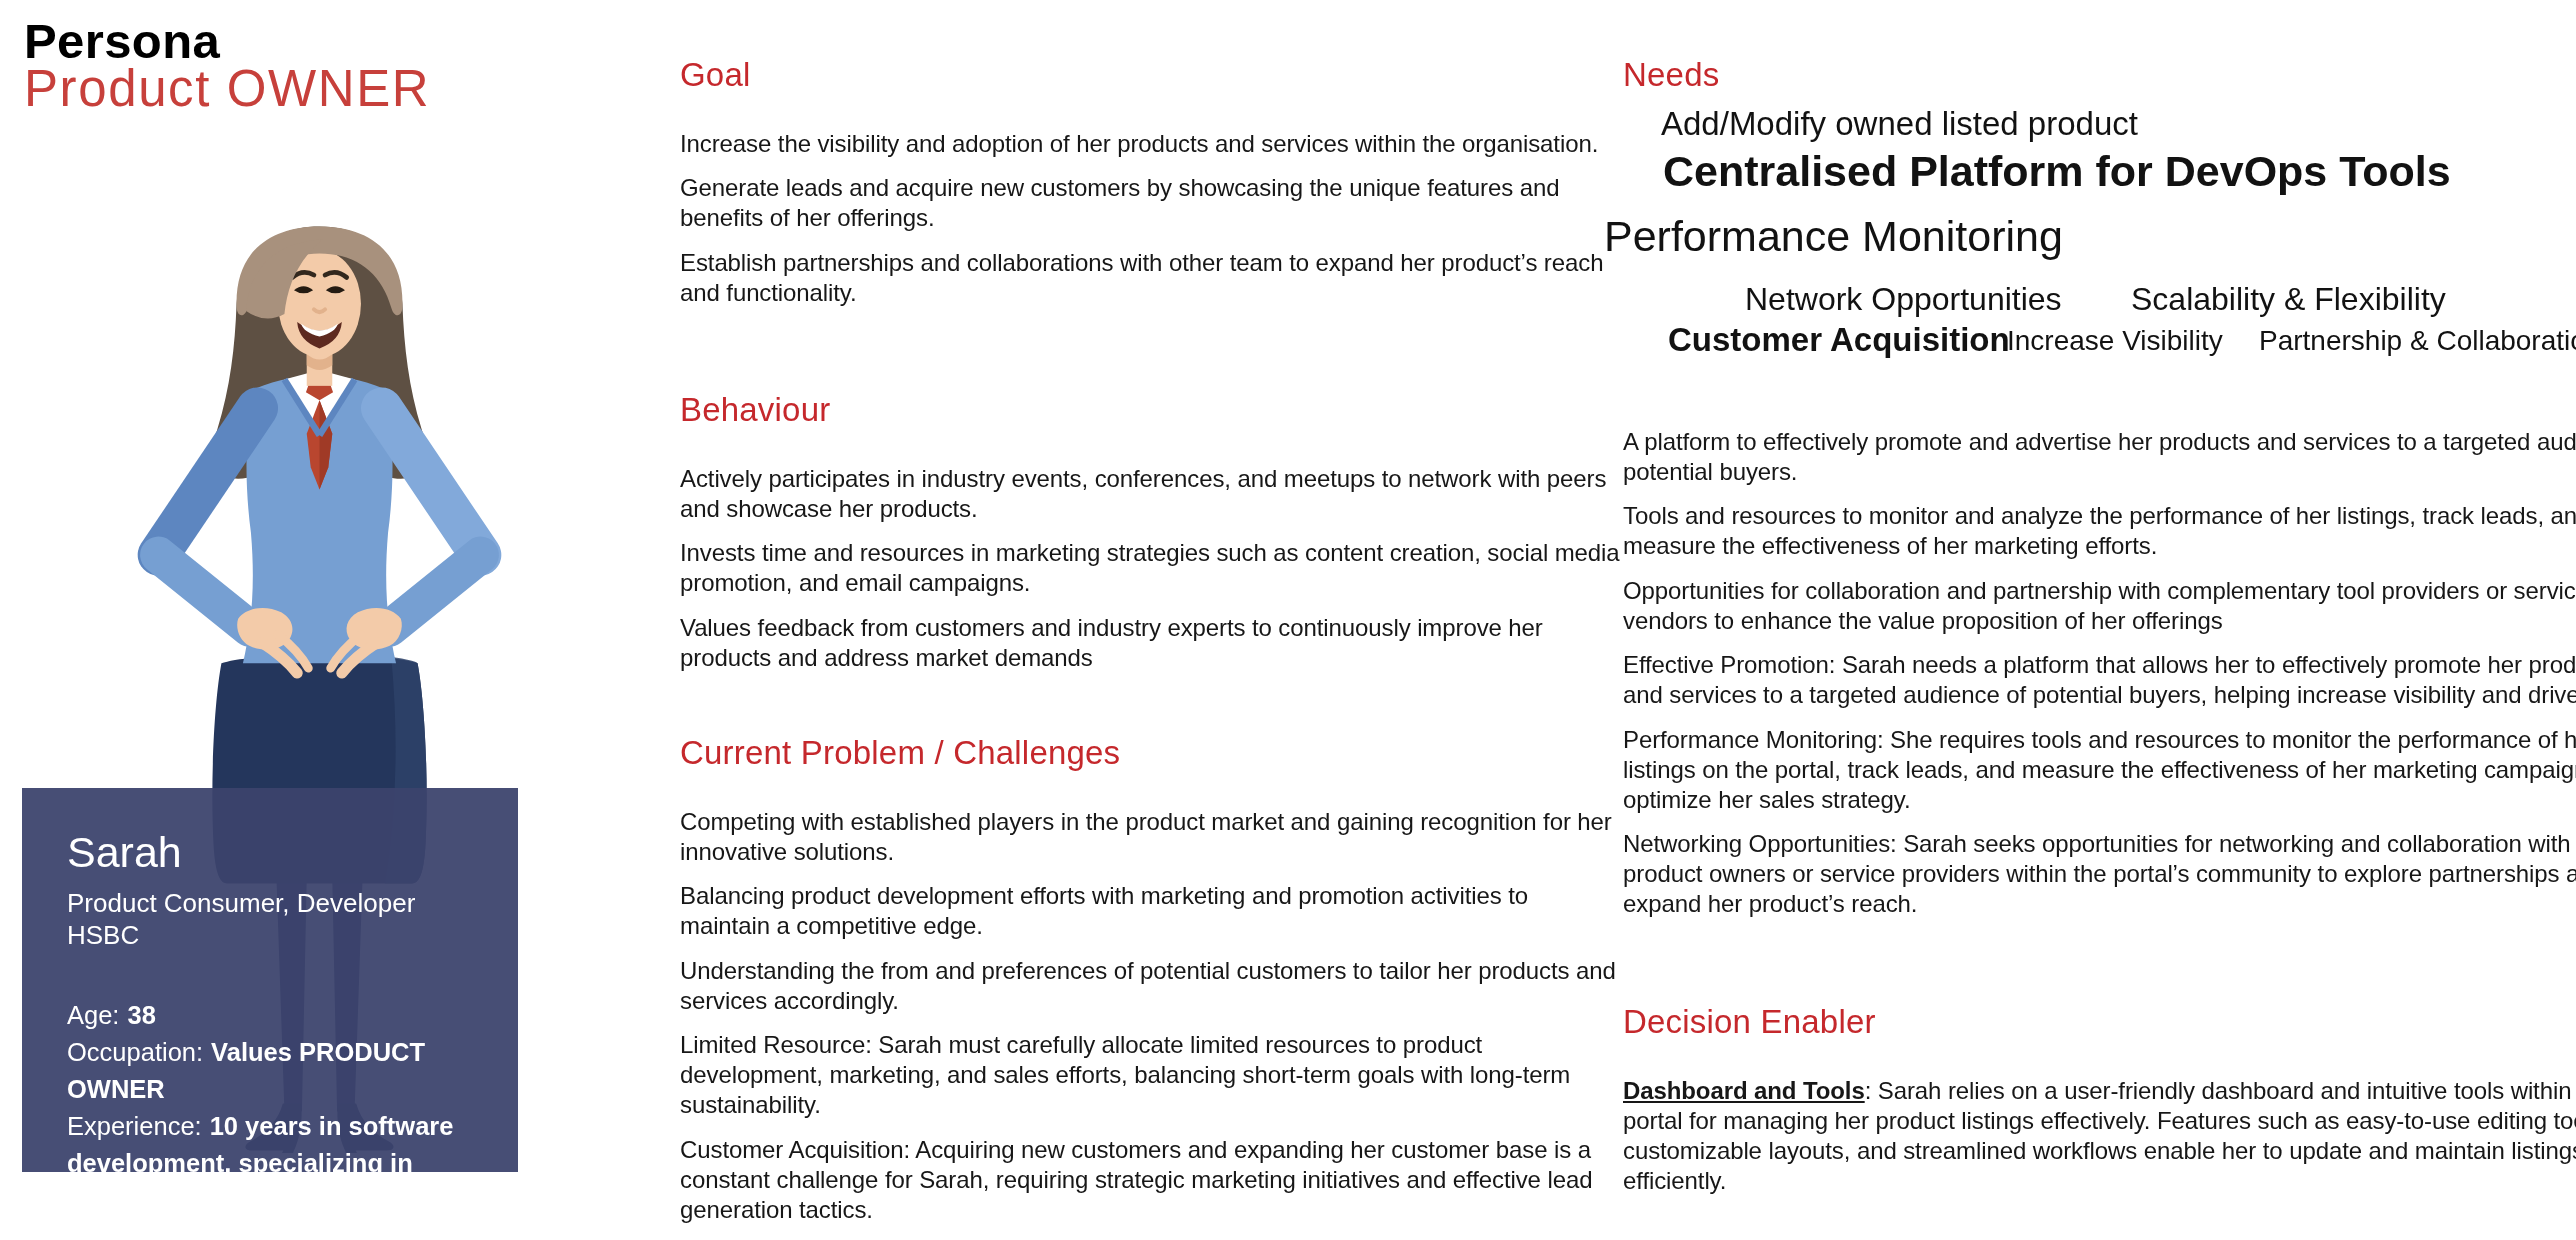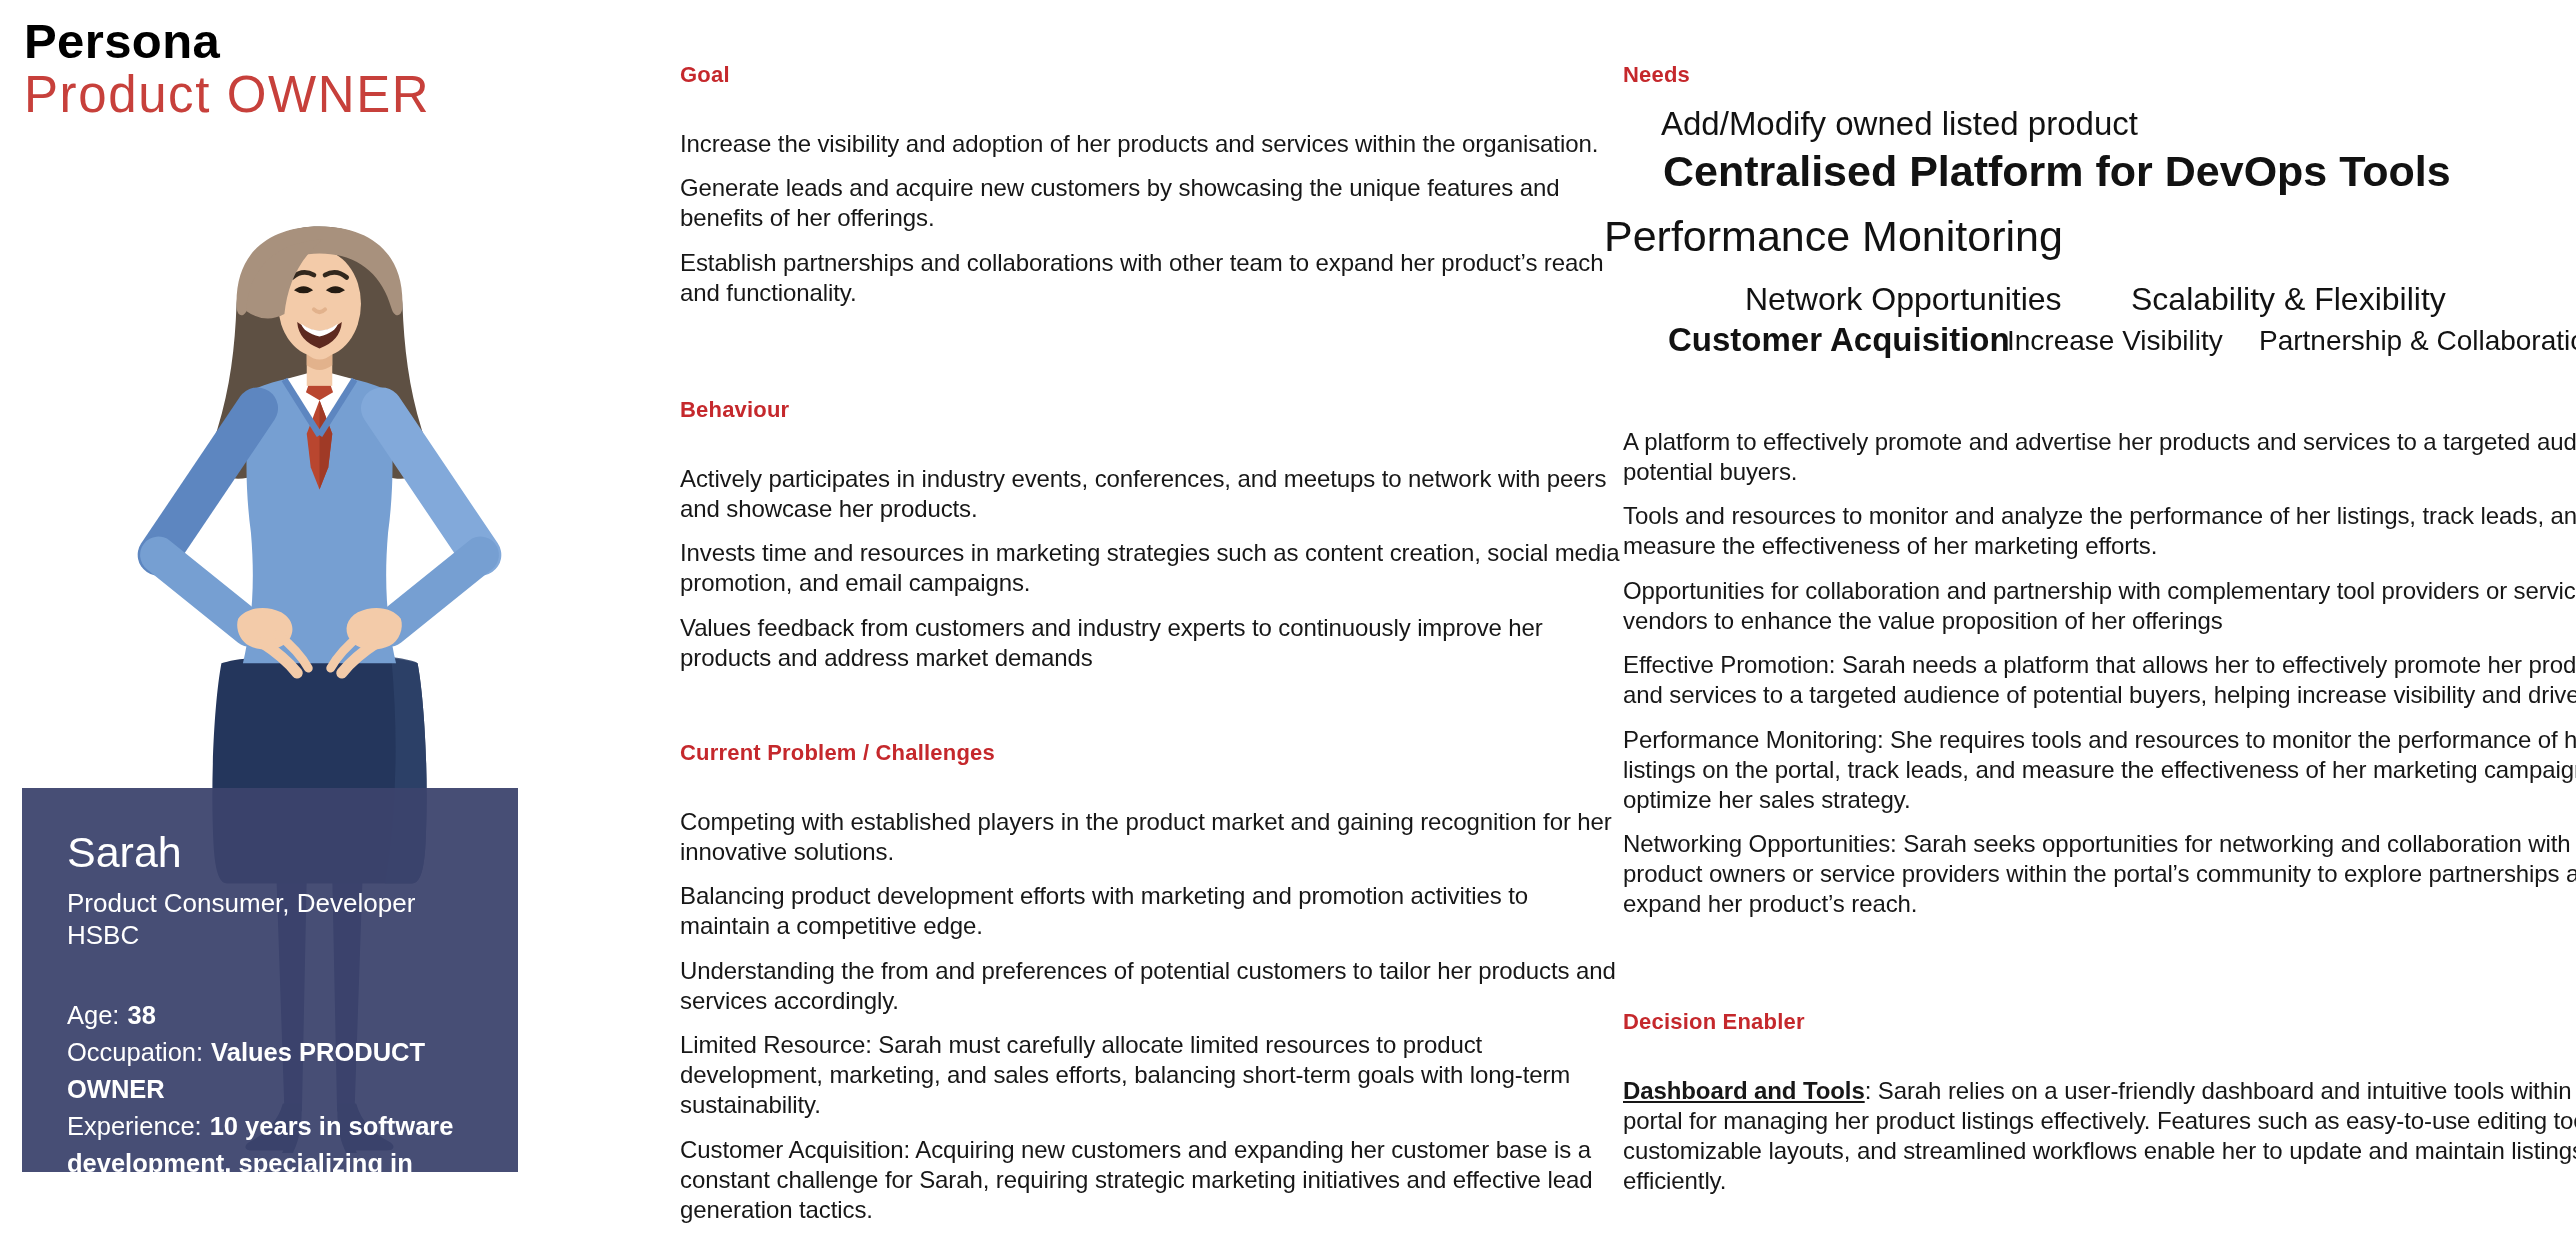--- a/index.html
+++ b/index.html
@@ -30,21 +30,21 @@
     background:#ffffff;
     font-family:"Liberation Sans","DejaVu Sans",sans-serif;
     color:var(--ink);
   }
   
   .page-title{
     position:absolute;left:24px;top:12.8px;
     font-size:49px;font-weight:700;color:#000000;letter-spacing:0.4px;
   }
   .page-subtitle{
-    position:absolute;left:24px;top:65px;
+    position:absolute;left:24px;top:59px;
     font-size:51px;font-weight:300;color:var(--red-light);letter-spacing:1.6px;
   }
   .figure{
     position:absolute;left:128px;top:220px;width:383px;height:933px;
     z-index:1;
   }
   .profile-card{
     position:absolute;left:22px;top:788px;width:496px;height:384px;
     background:var(--card-bg);
     z-index:2;
@@ -53,21 +53,21 @@
   }
   .profile-name{font-size:43px;font-weight:300;line-height:1.15;}
   .profile-role{font-size:26px;font-weight:400;margin-top:11px;line-height:1.2;}
   .profile-fields{margin-top:46px;}
   .field{font-size:25.5px;line-height:37px;font-weight:400;}
   .flabel{font-weight:400;}
   .fvalue{font-weight:700;margin-left:8px;}
   
   .sec{position:absolute;}
   .sec h3{
-    font-size:22px;font-weight:700;color:var(--red);
+    font-size:33px;font-weight:400;color:var(--red);
     line-height:38px;margin-bottom:35px;letter-spacing:0.2px;
   }
   .para{
     font-size:24px;line-height:30px;margin-bottom:14.4px;color:var(--ink);
     letter-spacing:-0.1px;
   }
   
   .mid{left:680px;width:941px;}
   .sec-goal{top:56px;}
   .sec-behaviour{top:391px;}

